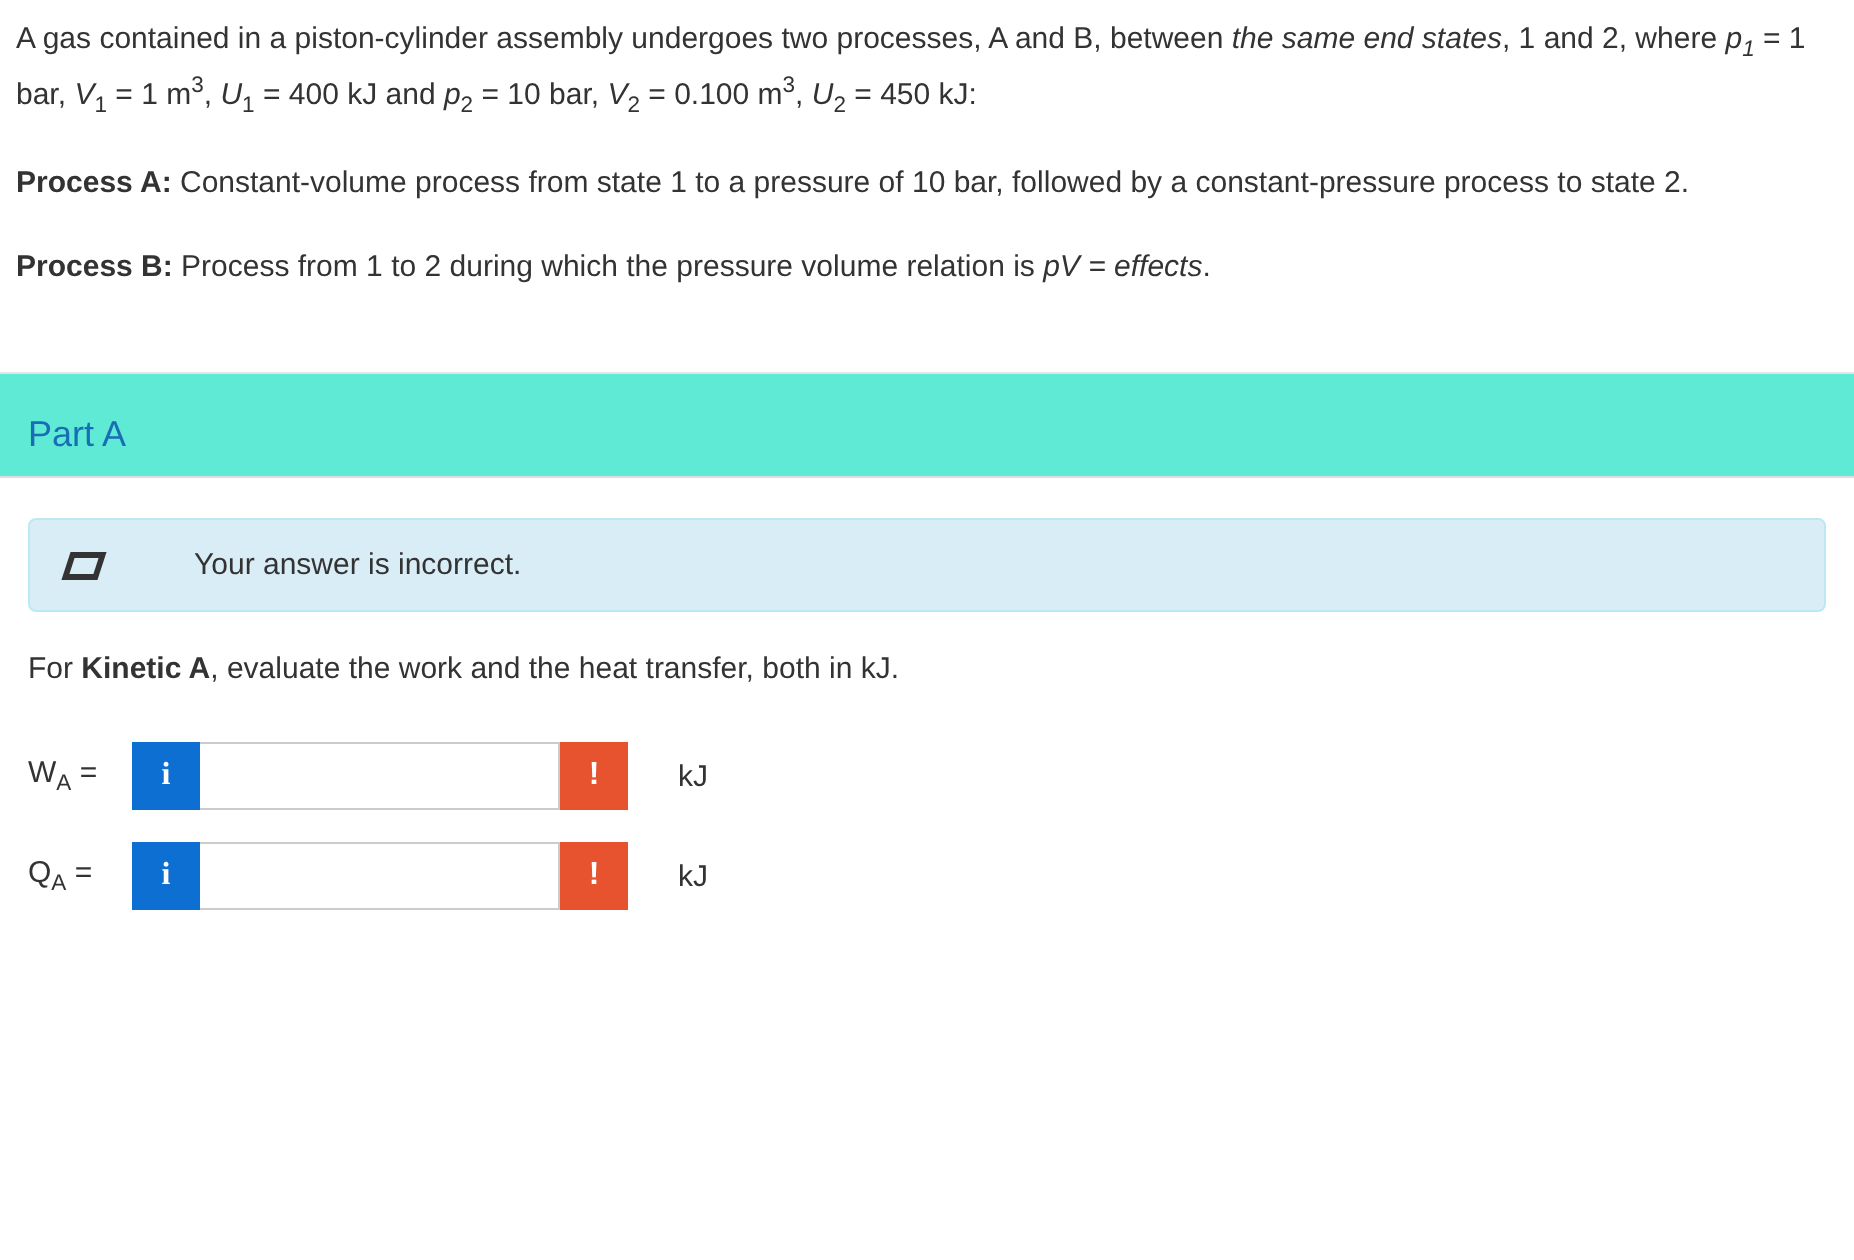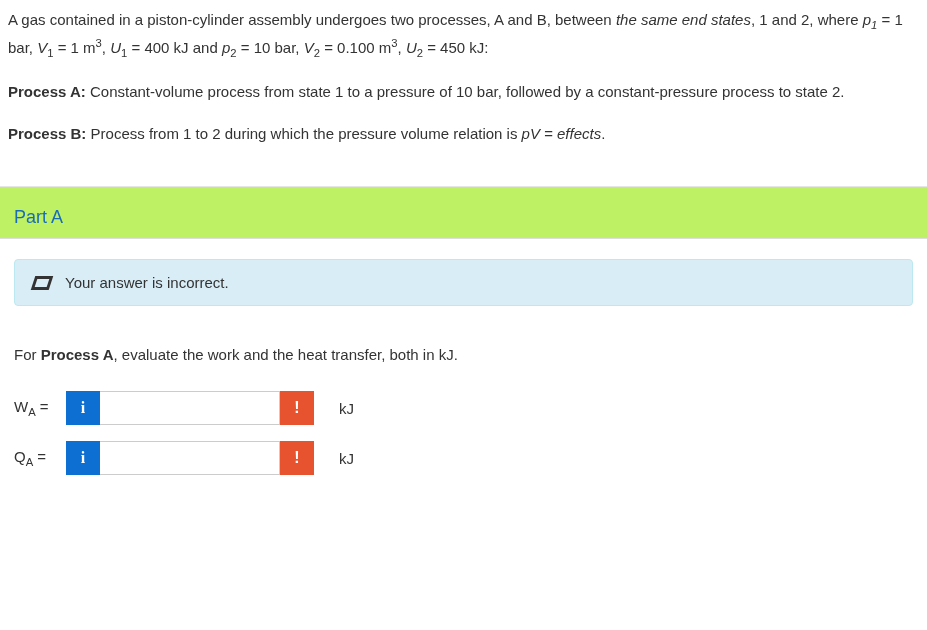--- a/index.html
+++ b/index.html
@@ -33,41 +33,42 @@
     }
     sup {
       font-size: 0.75em;
       vertical-align: super;
     }
     .divider {
       border-top: 1px solid #e5e5e5;
       margin: 40px 0 0 0;
     }
     .part-section {
-      background: #bef264;
+      background: #5eead4;
       padding: 20px 14px 10px 14px;
       border-bottom: 1px solid #ddd;
       margin-top: 0;
     }
     .part-title {
       color: #1a6db5;
       font-size: 18px;
       font-weight: 400;
     }
     .content-section {
       padding: 20px 14px 10px 14px;
     }
     .alert-box {
       background: #d9edf7;
       border: 1px solid #bce8f1;
       border-radius: 4px;
       padding: 14px 18px;
-      margin-bottom: 40px;
+      margin-bottom: 20px;
       display: flex;
       align-items: center;
+      gap: 32px;
     }
     .alert-icon {
       display: inline-block;
       width: 18px;
       height: 14px;
       background: #333;
       margin-right: 14px;
       transform: skewX(-18deg);
       position: relative;
     }
@@ -156,21 +157,21 @@
   <div class="part-title">Part A</div>
 </div>
 
 <div class="content-section">
   <div class="alert-box">
     <span class="alert-icon"></span>
     <span class="alert-text">Your answer is incorrect.</span>
   </div>
 
   <p class="instruction">
-    <span>For </span><span class="bold">Process A</span><span>, evaluate the work and the heat transfer, both in kJ.</span>
+    <span>For </span><span class="bold">Kinetic A</span><span>, evaluate the work and the heat transfer, both in kJ.</span>
   </p>
 
   <div class="input-row">
     <span class="var-label">
       <span>W</span><sub>A</sub><span> =</span>
     </span>
     <button class="info-button">i</button>
     <input type="text" class="value-input" value="" style="">
     <button class="warn-button">!</button>
     <span class="unit-label">kJ</span>

